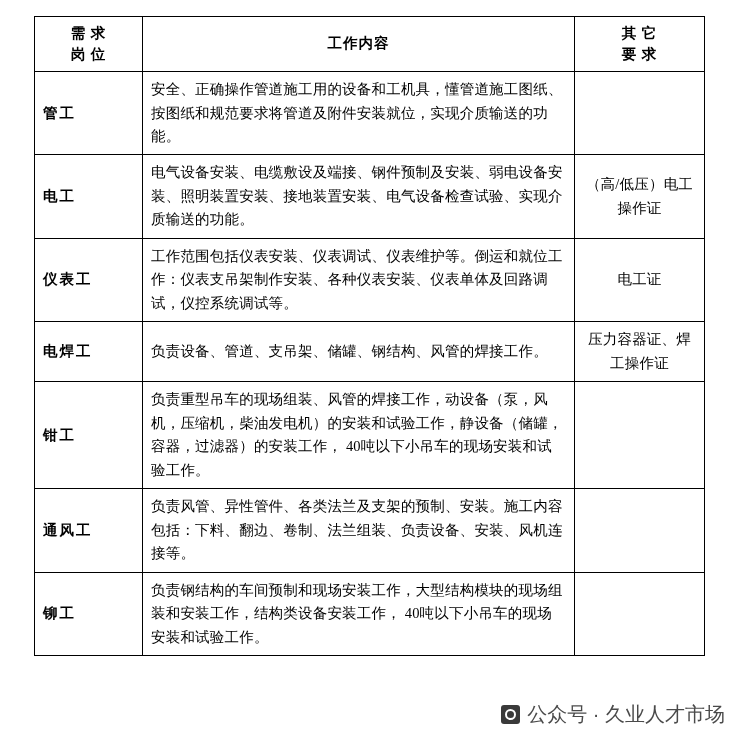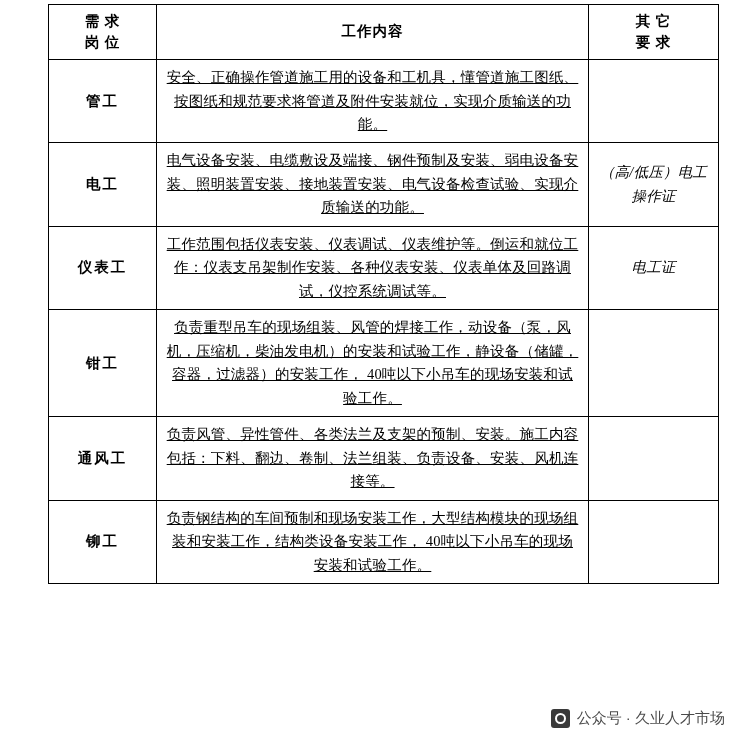--- a/index.html
+++ b/index.html
@@ -18,25 +18,24 @@
   .page {
     position: absolute;
     left: 0;
     top: 0;
     width: 739px;
     height: 738px;
   }
   table.job-table {
     position: absolute;
     left: 34px;
-    top: 4px;
+    top: 16px;
     width: 670px;
     border-collapse: collapse;
     table-layout: fixed;
-    margin-left: 14px;
   }
   table.job-table td,
   table.job-table th {
     border: 1px solid #000000;
     vertical-align: middle;
     padding: 6px 8px;
     font-size: 14.5px;
     line-height: 1.62;
   }
   col.c-post { width: 108px; }
@@ -47,45 +46,43 @@
     text-align: center;
     font-weight: bold;
     font-size: 15px;
     letter-spacing: 1px;
     padding: 10px 4px;
   }
   .hdr-two-line {
     line-height: 1.45;
   }
   td.post-cell {
-    text-align: center;
+    text-align: left;
     font-weight: bold;
     letter-spacing: 2px;
     font-size: 15px;
   }
   td.content-cell {
-    text-align: center;
+    text-align: left;
     letter-spacing: 0.2px;
-    text-decoration: underline;
   }
   td.other-cell {
     text-align: center;
     letter-spacing: 0.2px;
     line-height: 1.6;
-    font-style: italic;
   }
   .watermark {
     position: absolute;
     right: 14px;
     bottom: 10px;
     display: flex;
     align-items: center;
     gap: 7px;
     color: #3b3b3b;
-    font-size: 15px;
+    font-size: 20px;
     font-family: "Liberation Sans", sans-serif;
     opacity: 0.92;
   }
   .wm-logo {
     width: 19px;
     height: 19px;
     border-radius: 3px;
     background: #2a2a2a;
     position: relative;
     flex: 0 0 auto;
@@ -137,20 +134,25 @@
         <td class="post-cell">电工</td>
         <td class="content-cell">电气设备安装、电缆敷设及端接、钢件预制及安装、弱电设备安装、照明装置安装、接地装置安装、电气设备检查试验、实现介质输送的功能。</td>
         <td class="other-cell">（高/低压）电工操作证</td>
       </tr>
       <tr>
         <td class="post-cell">仪表工</td>
         <td class="content-cell">工作范围包括仪表安装、仪表调试、仪表维护等。倒运和就位工作：仪表支吊架制作安装、各种仪表安装、仪表单体及回路调试，仪控系统调试等。</td>
         <td class="other-cell">电工证</td>
       </tr>
       <tr>
+        <td class="post-cell">电焊工</td>
+        <td class="content-cell">负责设备、管道、支吊架、储罐、钢结构、风管的焊接工作。</td>
+        <td class="other-cell">压力容器证、焊工操作证</td>
+      </tr>
+      <tr>
         <td class="post-cell">钳工</td>
         <td class="content-cell">负责重型吊车的现场组装、风管的焊接工作，动设备（泵，风机，压缩机，柴油发电机）的安装和试验工作，静设备（储罐，容器，过滤器）的安装工作， 40吨以下小吊车的现场安装和试验工作。</td>
         <td class="other-cell"></td>
       </tr>
       <tr>
         <td class="post-cell">通风工</td>
         <td class="content-cell">负责风管、异性管件、各类法兰及支架的预制、安装。施工内容包括：下料、翻边、卷制、法兰组装、负责设备、安装、风机连接等。</td>
         <td class="other-cell"></td>
       </tr>
       <tr>

